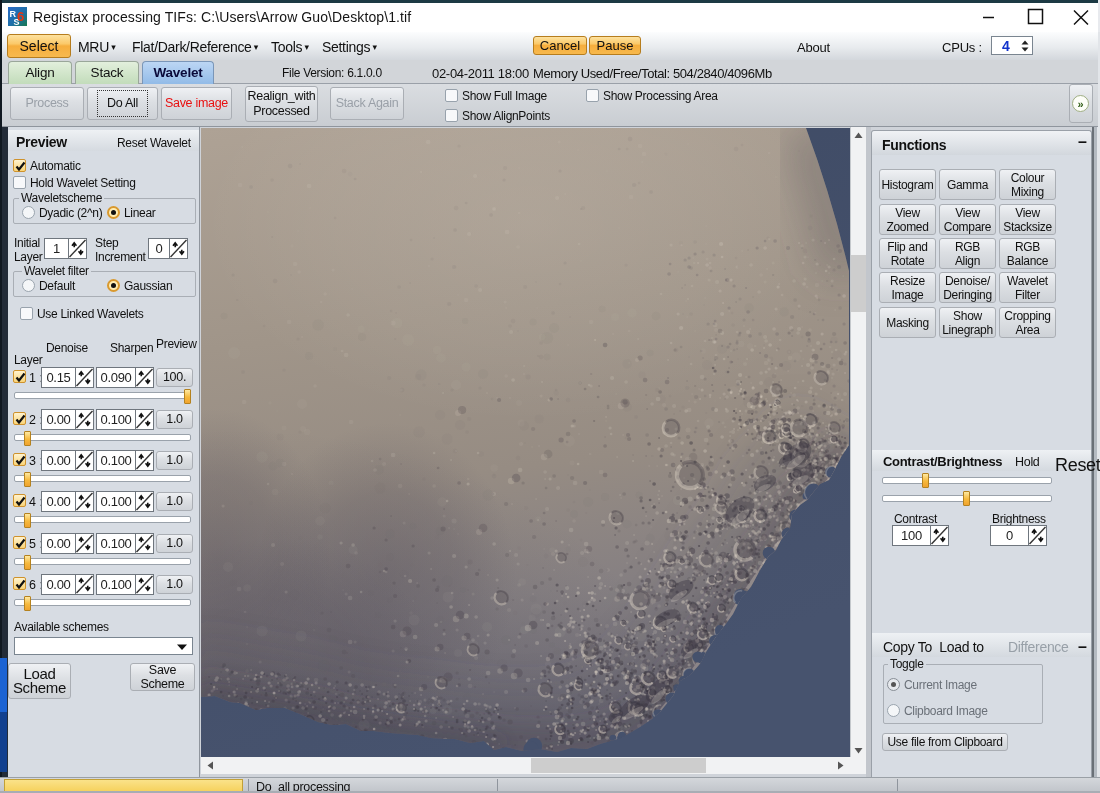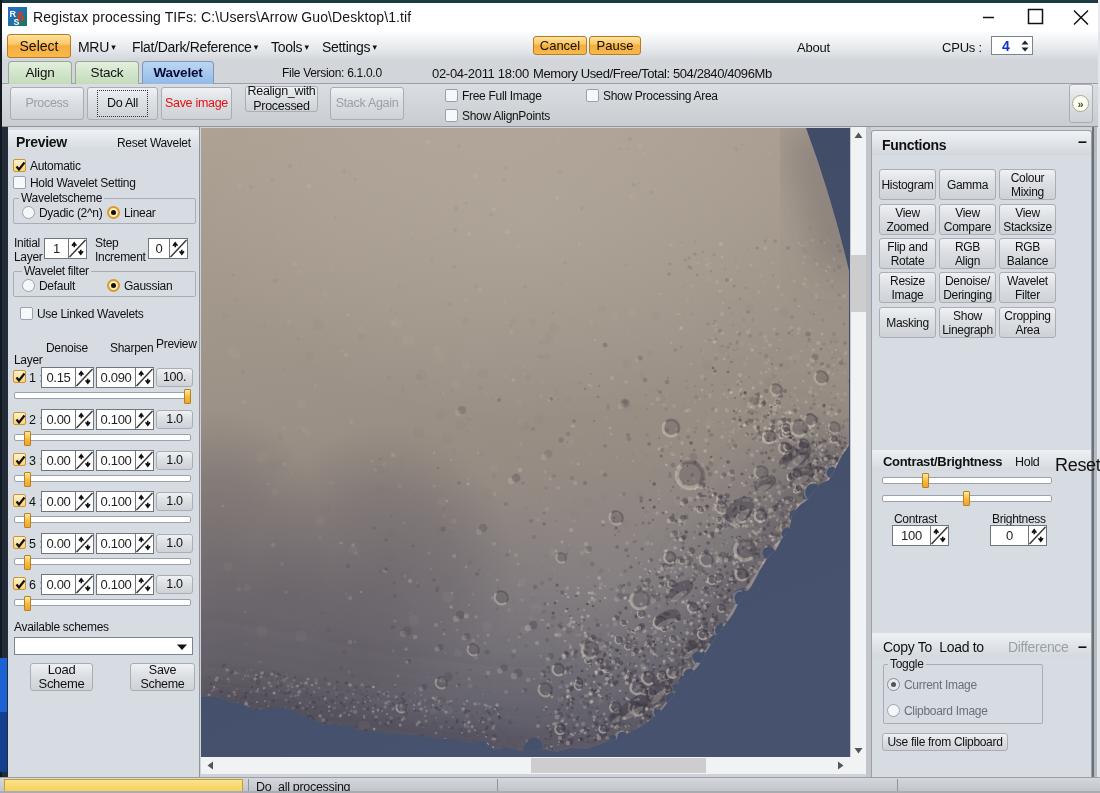--- a/index.html
+++ b/index.html
@@ -79,24 +79,24 @@
     <div class="abs" style="left:142px;top:61px;width:72px;height:23px;background:linear-gradient(#bcd6f4,#92bbe7);border:1px solid #7a96b8;border-bottom:none;border-radius:4px 4px 0 0;text-align:center;font-size:13.5px;font-weight:bold;line-height:22px;color:#0a0a3a;letter-spacing:-0.2px">Wavelet</div>
     <div class="abs" style="left:282px;top:66px;font-size:12px;color:#111;letter-spacing:-0.3px">File Version: 6.1.0.0</div>
     <div class="abs" style="left:432px;top:66px;font-size:13px;color:#111;letter-spacing:-0.3px">02-04-2011 18:00</div>
     <div class="abs" style="left:533px;top:66px;font-size:13px;color:#111;letter-spacing:-0.4px">Memory Used/Free/Total: 504/2840/4096Mb</div>
     <div class="abs" style="left:2px;top:84px;width:1096px;height:43px;background:linear-gradient(#dadde1,#c9cdd2);border-bottom:1px solid #8f959d"></div>
     <div class="gbtn" style="left:10px;top:87px;width:74px;height:33px;color:#9aa0a8;font-size:12.5px;display:flex;align-items:center;justify-content:center;line-height:15px">Process</div>
     <div class="gbtn" style="left:87px;top:87px;width:71px;height:33px;color:#111;font-size:12.5px;display:flex;align-items:center;justify-content:center;line-height:15px">
       <span style="outline:1px dotted #333;padding:5px 9px">Do All</span>
     </div>
     <div class="gbtn" style="left:161px;top:87px;width:71px;height:33px;color:#e81010;font-size:12.5px;display:flex;align-items:center;justify-content:center;line-height:15px">Save image</div>
-    <div class="gbtn" style="left:245px;top:86px;width:73px;height:26px;color:#111;font-size:12.5px;display:flex;align-items:center;justify-content:center;line-height:15px">Realign_with<br>Processed</div>
+    <div class="gbtn" style="left:245px;top:86px;width:73px;height:36px;color:#111;font-size:12.5px;display:flex;align-items:center;justify-content:center;line-height:15px">Realign_with<br>Processed</div>
     <div class="gbtn" style="left:330px;top:87px;width:74px;height:33px;color:#9aa0a8;font-size:12.5px;display:flex;align-items:center;justify-content:center;line-height:15px">Stack Again</div>
     <div class="chk" style="left:445px;top:89px"></div>
-    <div class="abs" style="left:462px;top:89px;font-size:12px;color:#111;letter-spacing:-0.3px">Free Full Image</div>
+    <div class="abs" style="left:462px;top:89px;font-size:12px;color:#111;letter-spacing:-0.3px">Show Full Image</div>
     <div class="chk" style="left:586px;top:89px"></div>
     <div class="abs" style="left:603px;top:89px;font-size:12px;color:#111;letter-spacing:-0.3px">Show Processing Area</div>
     <div class="chk" style="left:445px;top:109px"></div>
     <div class="abs" style="left:462px;top:109px;font-size:12px;color:#111;letter-spacing:-0.3px">Show AlignPoints</div>
     <div class="gbtn" style="left:1069px;top:84px;width:24px;height:39px"></div>
     <div class="abs" style="left:1072px;top:95px;width:17px;height:17px;border-radius:50%;background:#fdfef8;border:1px solid #9fae83;text-align:center;font-size:11px;font-weight:bold;color:#2e5c14;line-height:16px">»</div>
     <div class="abs" style="left:8px;top:127px;width:192px;height:650px;background:#d7dce3;border-right:1px solid #8f959d"></div>
     <div class="abs" style="left:8px;top:130px;width:191px;height:21px;background:linear-gradient(#eef1f4,#d5dae0)"></div>
     <div class="abs" style="left:16px;top:134px;font-weight:bold;font-size:14px;color:#111;letter-spacing:-0.3px">Preview</div>
     <div class="abs" style="left:117px;top:136px;font-size:12px;color:#111;letter-spacing:-0.3px">Reset Wavelet</div>
@@ -298,21 +298,21 @@
         </svg></span>
     </div>
     <div class="gbtn" style="left:156px;top:575px;width:37px;height:19px;line-height:17px;font-size:12.5px">1.0</div>
     <div class="sltrack" style="left:14px;top:599px;width:177px"></div>
     <div class="slh" style="left:24px;top:596px"></div>
     <div class="abs t13" style="left:14px;top:620px">Available schemes</div>
     <div class="abs" style="left:14px;top:637px;width:179px;height:18px;background:#fff;border:1px solid #7a8590"></div>
     <svg class="abs" style="left:176px;top:643px" width="12" height="8" viewBox="0 0 12 8">
       <path d="M1 1.5 L11 1.5 L6 7 Z" fill="#111"></path>
     </svg>
-    <div class="gbtn row2" style="left:30px;top:663px;width:63px;height:28px;display:flex;align-items:center;justify-content:center;font-size:13px">Load<br>Scheme</div>
+    <div class="gbtn row2" style="left:8px;top:663px;width:63px;height:36px;display:flex;align-items:center;justify-content:center;font-size:15px">Load<br>Scheme</div>
     <div class="gbtn row2" style="left:130px;top:663px;width:65px;height:28px;display:flex;align-items:center;justify-content:center;font-size:12.5px">Save<br>Scheme</div>
     <div class="abs" style="left:201px;top:128px;width:649px;height:629px;overflow:hidden">
       <svg width="649" height="629" viewBox="0 0 649 629" style="position:absolute;left:0;top:0">
 <defs>
 <linearGradient id="sky" x1="0" y1="0" x2="0.4" y2="1">
  <stop offset="0" stop-color="#3e4a64"></stop>
             <stop offset="1" stop-color="#47536e"></stop>
 </linearGradient>
 <linearGradient id="gm" x1="0" y1="0" x2="0.14" y2="1">
  <stop offset="0" stop-color="#aea295"></stop>

